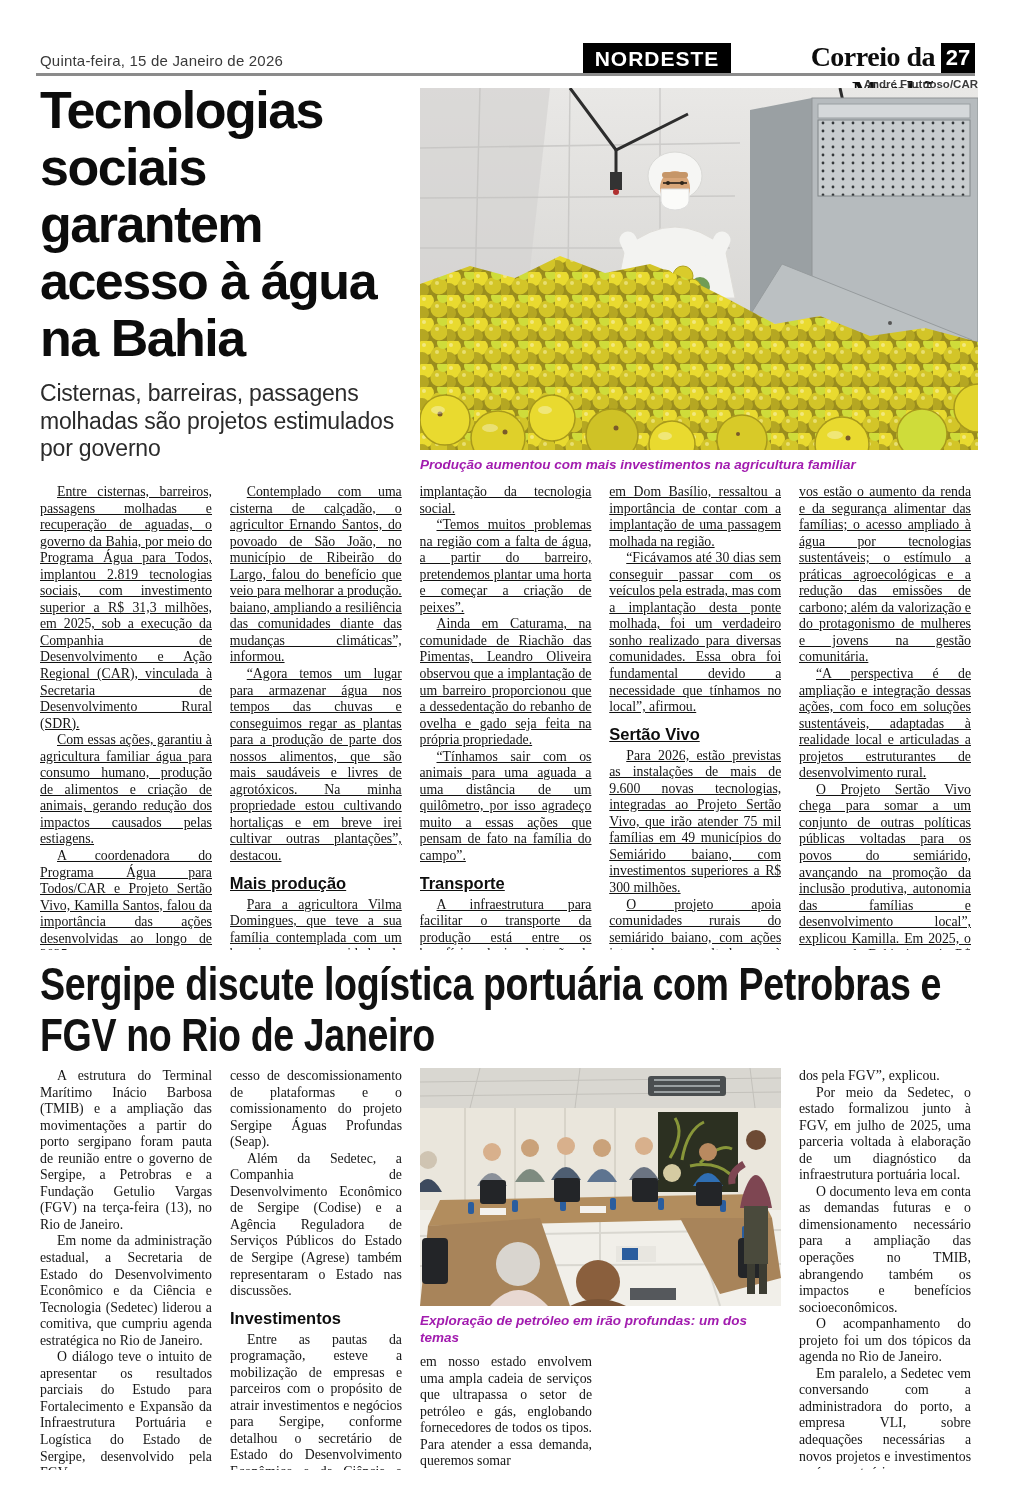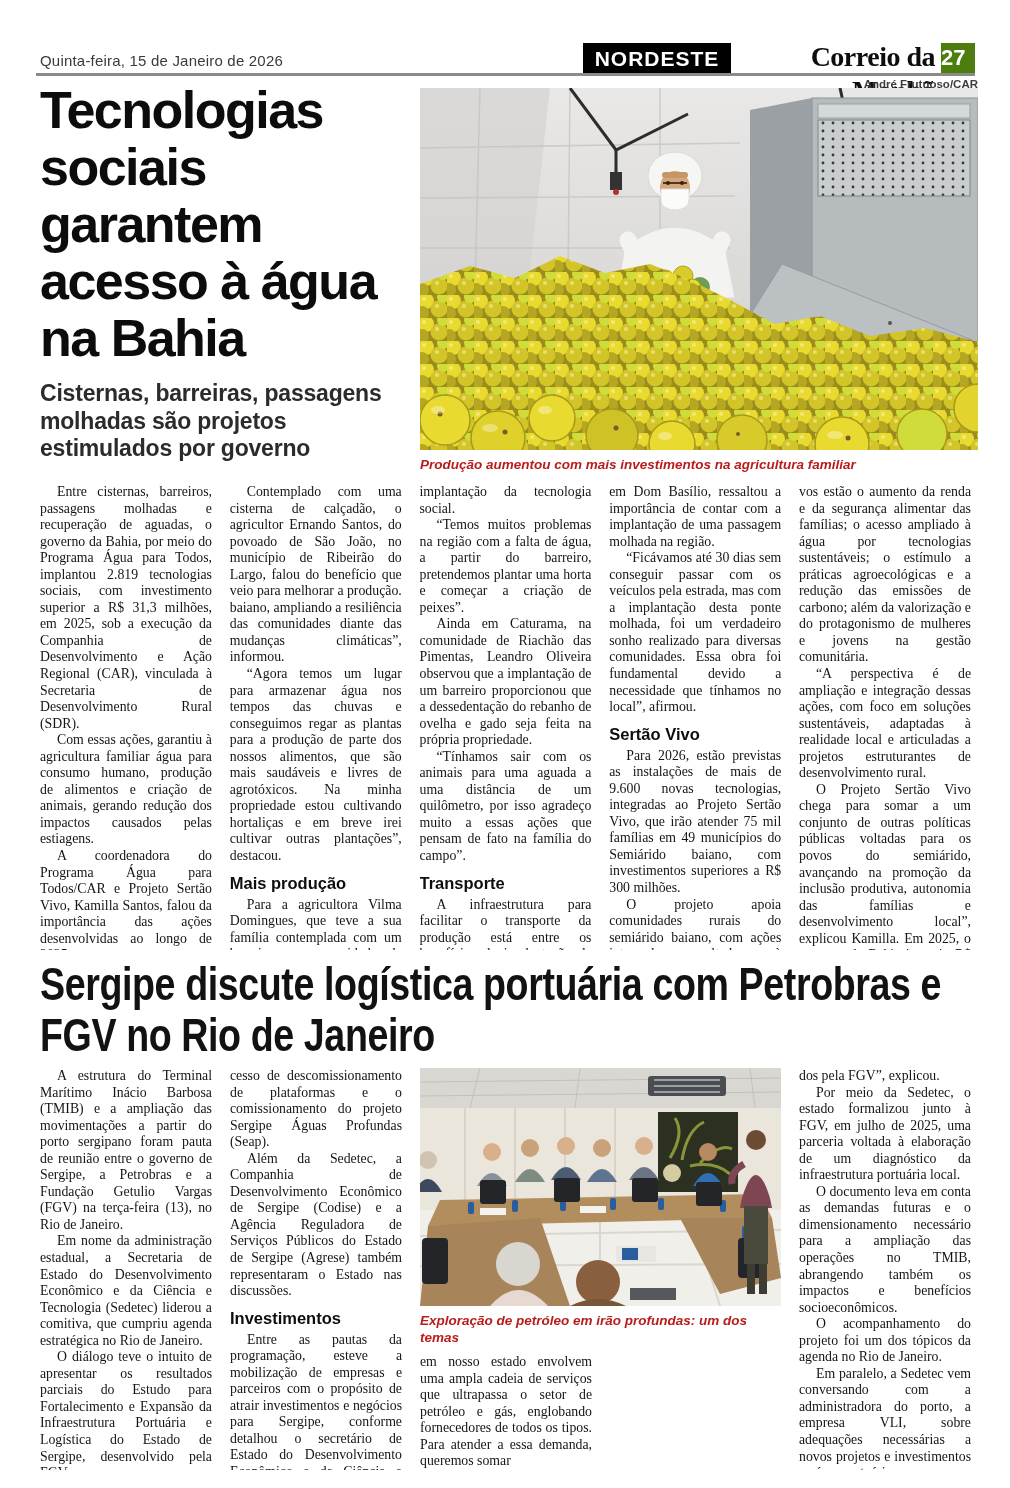--- a/index.html
+++ b/index.html
@@ -4,32 +4,32 @@
 <style>
   html,body{margin:0;padding:0;background:#ffffff;}
   body{width:1010px;height:1488px;position:relative;font-family:"Liberation Sans",sans-serif;color:#111;}
   .abs{position:absolute;}
 
   
   .date{left:40px;top:52px;font:15px/18px "Liberation Sans",sans-serif;color:#3a3a3a;letter-spacing:.2px;}
   .section-box{left:583px;top:43px;width:148px;height:30px;background:#000;color:#fff;
     display:flex;align-items:center;justify-content:center;font:bold 21px/21px "Liberation Sans",sans-serif;letter-spacing:1px;}
   .masthead{left:763px;top:40px;width:172px;text-align:right;font:bold 28px/34px "Liberation Serif","DejaVu Serif",serif;color:#0d0d0d;letter-spacing:-.5px;}
-  .pagenum-box{left:941px;top:43px;width:34px;height:30px;background:#4d7c0f;color:#fff;
-    display:flex;align-items:center;justify-content:flex-start;font:bold 22px/22px "Liberation Sans",sans-serif;}
+  .pagenum-box{left:941px;top:43px;width:34px;height:30px;background:#000000;color:#fff;
+    display:flex;align-items:center;justify-content:center;font:bold 22px/22px "Liberation Sans",sans-serif;}
   .header-rule{left:36px;top:73px;width:939px;height:3px;background:#8b8b8b;}
   .credit{left:420px;top:78px;width:558px;text-align:right;font:bold 11.5px/13px "Liberation Sans",sans-serif;color:#3c3c3c;}
 
   
   .headline1{left:40px;top:82px;width:385px;font:800 52px/57px "Liberation Sans","DejaVu Sans",sans-serif;color:#0c0c0c;letter-spacing:-1.5px;}
   .subtitle1{left:40px;top:380px;width:380px;font:500 23px/27.5px "Liberation Sans",sans-serif;color:#2b2b2b;letter-spacing:-.2px;}
   .photo1{left:420px;top:88px;width:558px;height:362px;overflow:hidden;background:#d8d7d5;}
-  .caption{font:italic 600 13.5px/17px "Liberation Sans",sans-serif;color:#b91c1c;}
+  .caption{font:italic 600 13.5px/17px "Liberation Sans",sans-serif;color:#a21caf;}
   .caption1{left:420px;top:456px;width:558px;}
-  .body1{left:40px;top:484px;width:931px;height:466px;display:flex;justify-content:space-between;}
+  .body1{left:40px;top:484px;width:931px;height:466px;display:flex;justify-content:space-between;text-decoration:underline;}
 
   
   .col{width:172px;height:100%;overflow:hidden;text-align:justify;
     font:13.8px/16.55px "Liberation Serif","DejaVu Serif",serif;color:#141414;}
   .col p{margin:0;}
   .col .bodyp{text-indent:17px;}
   .col .bodyp.cont{text-indent:0;}
   .col .subhead{font:bold 16.5px/19px "Liberation Sans",sans-serif;margin:9px 0 4px;text-align:left;color:#0d0d0d;}
 
   
@@ -49,21 +49,21 @@
   <span>NORDESTE</span>
 </div>
 <div class="abs masthead">Correio da Manhã</div>
 <div class="abs pagenum-box">
   <span>27</span>
 </div>
 <div class="abs header-rule"></div>
 <div class="abs credit">André Frutuoso/CAR</div>
 
 <h1 class="abs headline1" style="margin:0;">Tecnologias sociais garantem acesso à água na Bahia</h1>
-<h2 class="abs subtitle1" style="margin:0;font-weight:700;">Cisternas, barreiras, passagens molhadas são projetos estimulados por governo</h2>
+<h2 class="abs subtitle1" style="margin:0;font-weight:400;">Cisternas, barreiras, passagens molhadas são projetos estimulados por governo</h2>
 
 <div class="abs photo1">
   <svg width="558" height="362" viewBox="0 0 558 362" xmlns="http://www.w3.org/2000/svg">
     <defs>
       <linearGradient id="wall" x1="0" y1="0" x2="0" y2="1">
         <stop offset="0" stop-color="#e9e8e6"></stop>
           <stop offset="1" stop-color="#cfcecb"></stop>
       </linearGradient>
       <pattern id="fruit" width="27" height="23" patternUnits="userSpaceOnUse">
         <rect width="27" height="23" fill="#9a8d1d"></rect>

